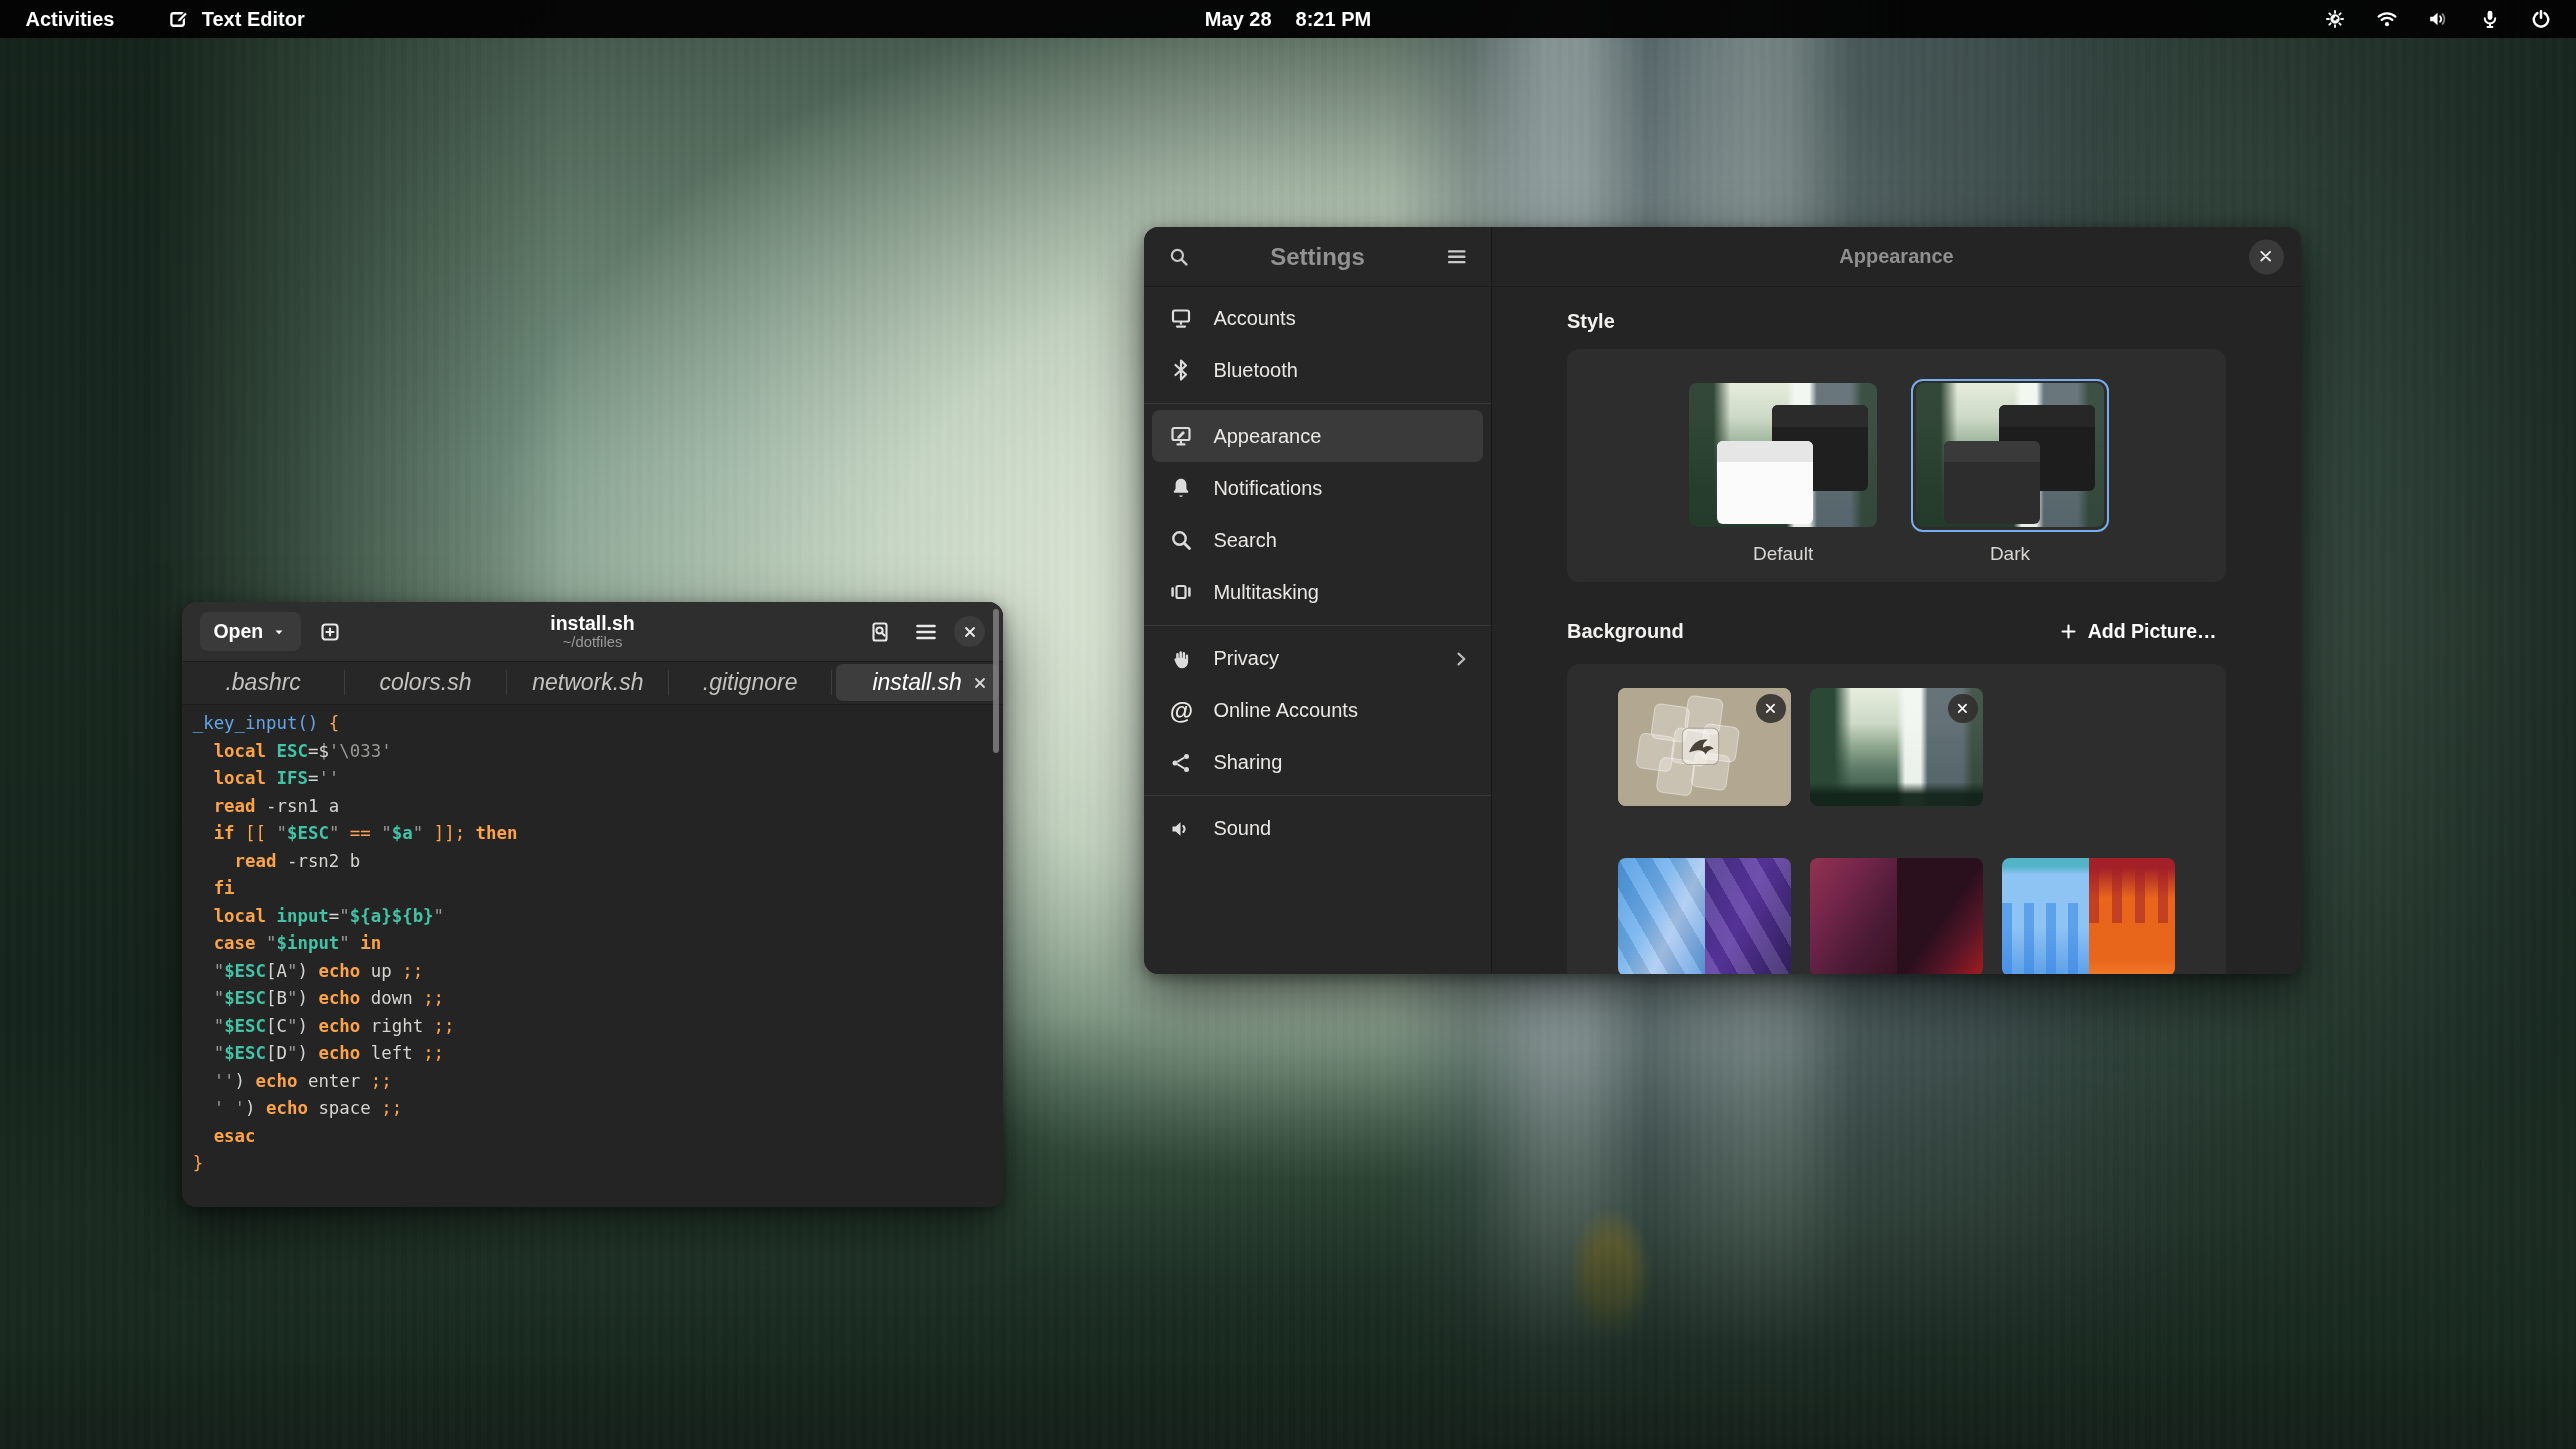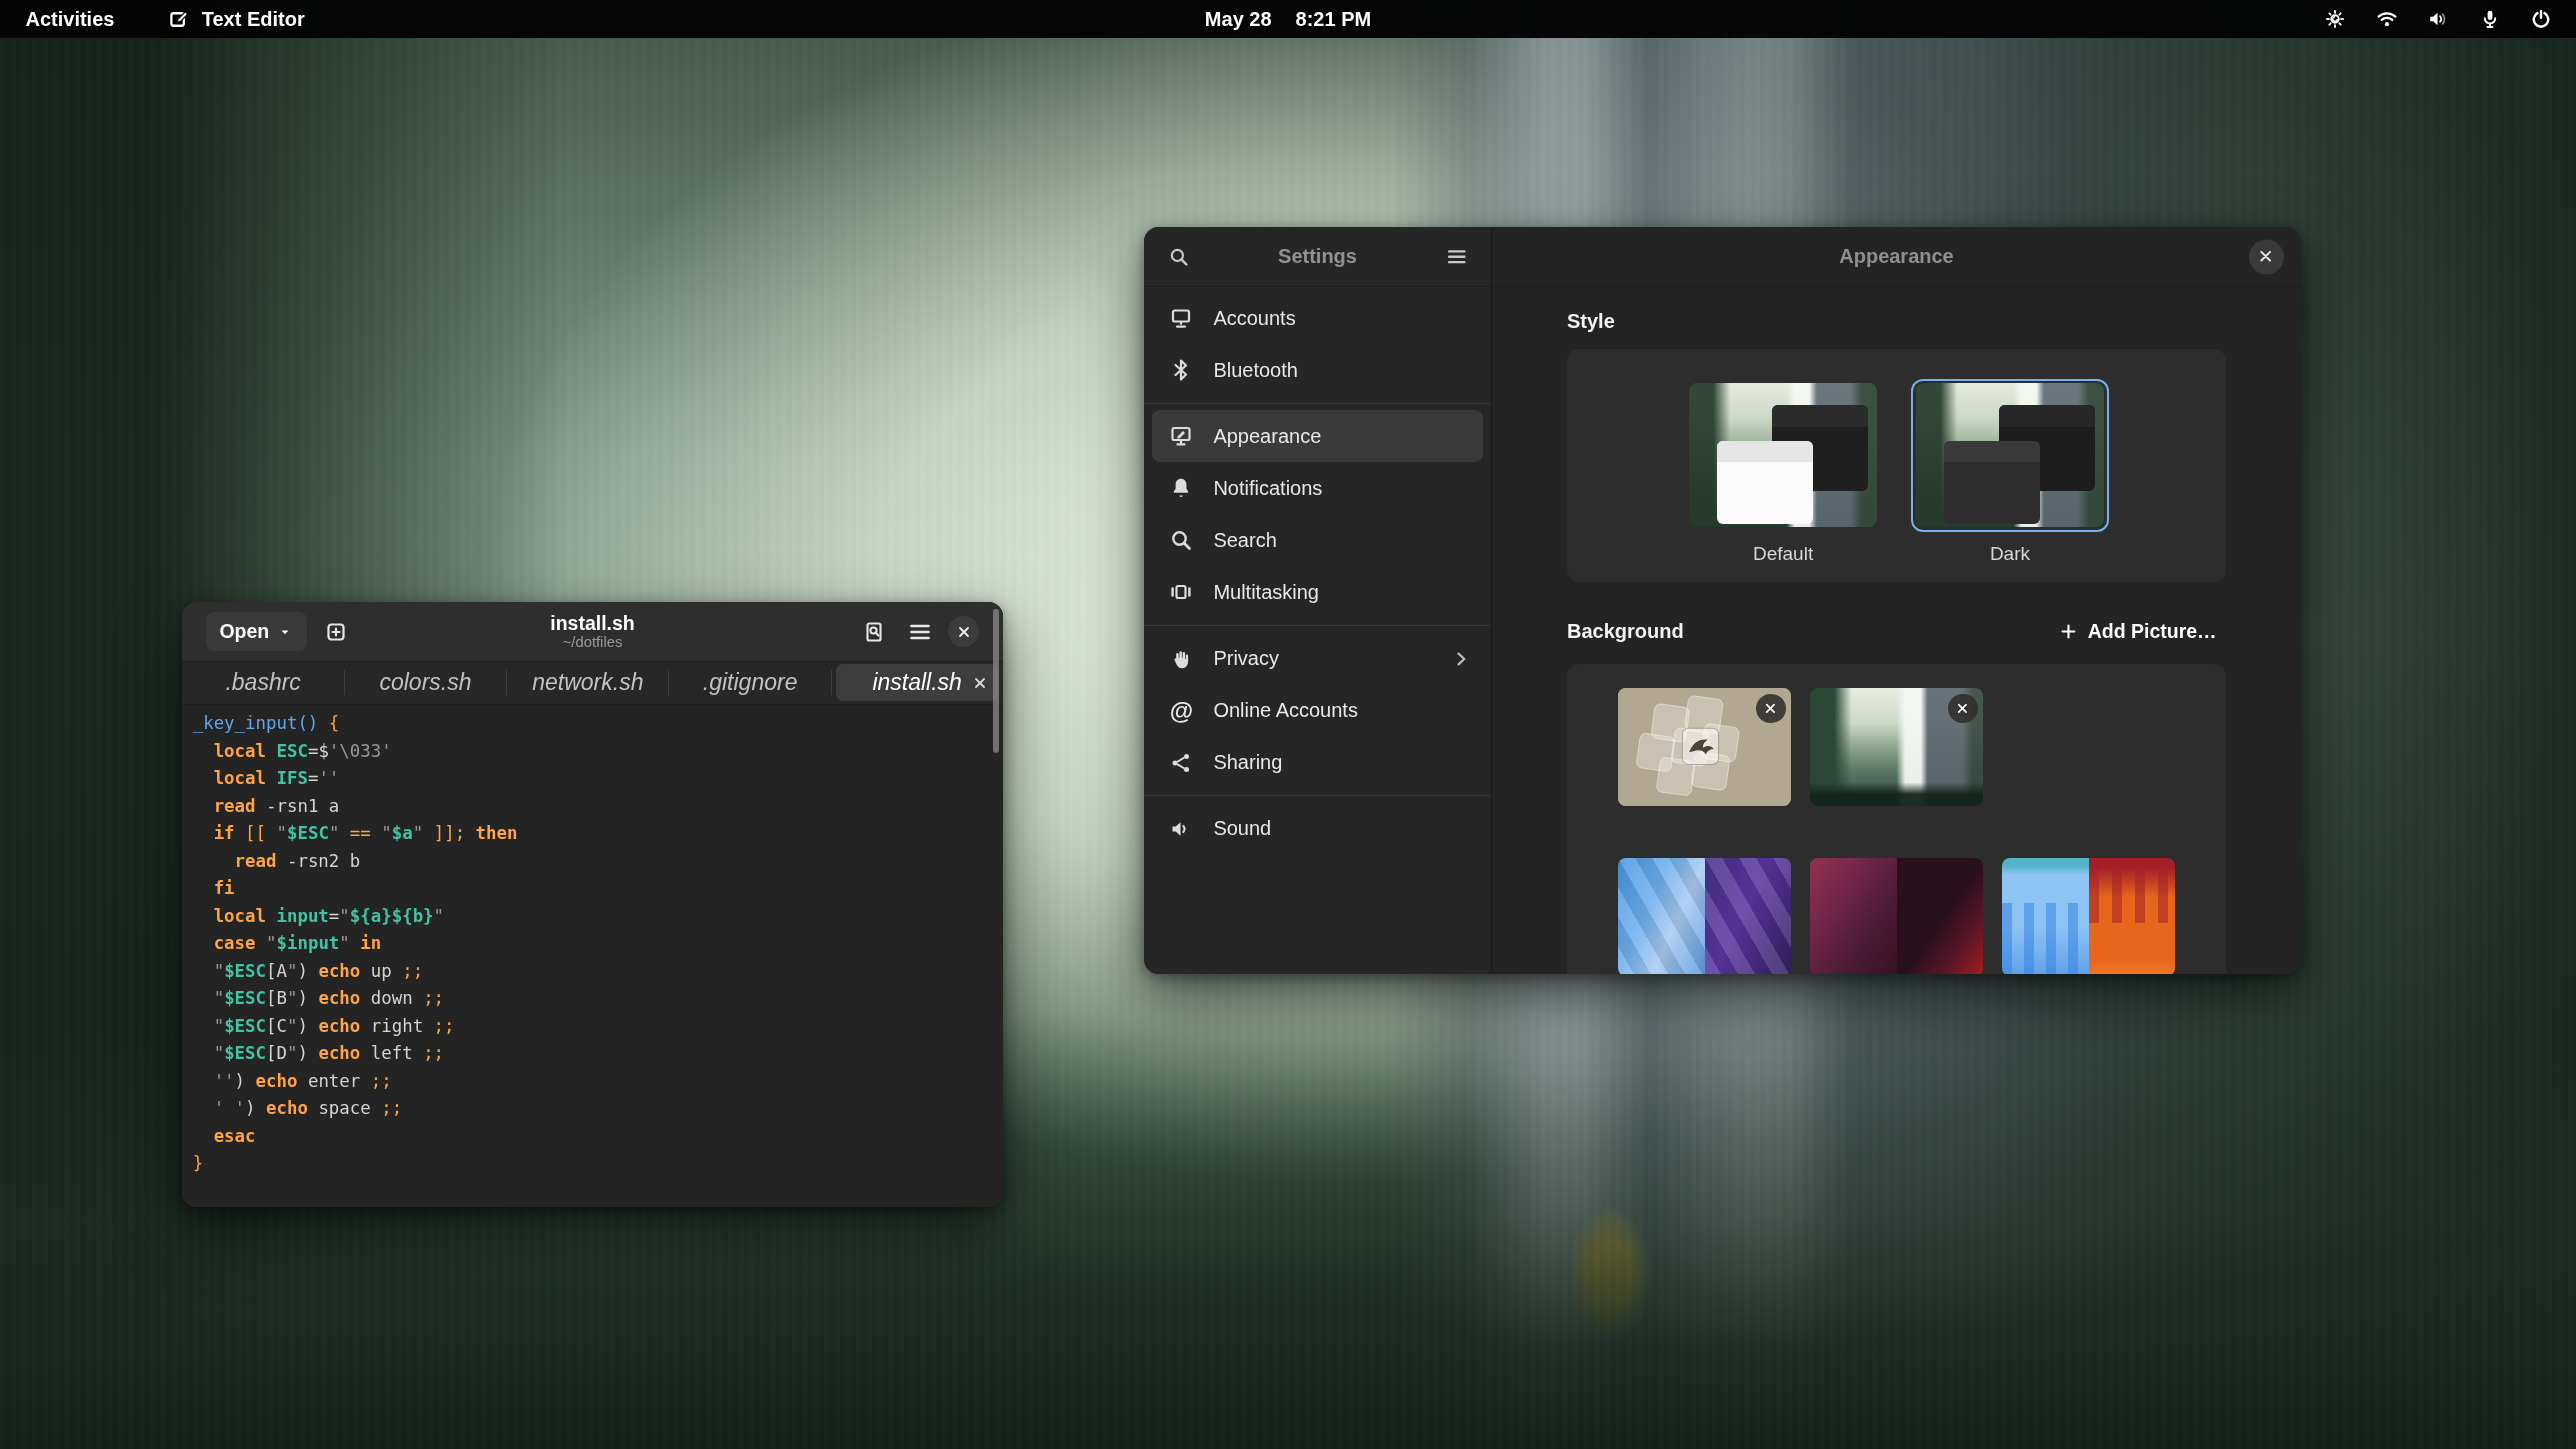--- a/index.html
+++ b/index.html
@@ -28,21 +28,21 @@
   .tb-activities{padding:0 25.5px;height:100%;display:flex;align-items:center;}
   .tb-app{display:flex;align-items:center;gap:10.7px;margin-left:17.4px;height:100%;padding:0 10.7px;}
   .tb-clock{position:absolute;left:50%;transform:translateX(-50%);display:flex;gap:24px;}
   .tb-status{margin-left:auto;display:flex;align-items:center;gap:29.5px;padding-right:24px;height:100%;}
   .tb-status .ic{width:22px;height:22px;}
   
   .win{position:absolute;border-radius:14.8px;background:#242424;overflow:hidden;
     box-shadow:0 24px 60px rgba(0,0,0,.55),0 4px 14.8px rgba(0,0,0,.4),inset 0 0 0 0.7px rgba(255,255,255,.055);}
   
   .win-editor{left:182px;top:602px;width:821px;height:605px;z-index:20;}
-  .ed-header{height:59px;background:#2e2e2e;display:flex;align-items:center;padding:0 24px;gap:12px;
+  .ed-header{height:59px;background:#2e2e2e;display:flex;align-items:center;padding:0 18px;gap:12px;
     box-shadow:0 0.7px 0 #1b1b1b;position:relative;}
   .open-btn{display:flex;align-items:center;gap:8px;color:#fff;font-size:19.5px;font-weight:700;
     background:rgba(255,255,255,.06);padding:8px 13.4px;border-radius:8px;}
   .open-btn .ic{width:16px;height:16px;}
   .sq-btn{width:35px;height:35px;border-radius:8px;display:flex;align-items:center;justify-content:center;color:#e8e8e8;}
   .sq-btn .ic{width:24px;height:24px;}
   .ed-title{position:absolute;left:50%;top:50%;transform:translate(-50%,-50%);text-align:center;line-height:1.15;}
   .ed-title .t{font-size:19.5px;font-weight:700;color:#fff;}
   .ed-title .s{font-size:14.8px;color:#9a9a9a;}
   .ed-right{margin-left:auto;display:flex;align-items:center;gap:10.7px;}
@@ -64,21 +64,21 @@
   .var{color:#42c3a6;font-weight:700;}
   .fn{color:#64a6e8;}
   .str{color:#9a9996;}
   .pln{color:#d6d4d1;}
   .ed-scroll{position:absolute;right:4px;top:6.7px;width:6px;height:144px;border-radius:3.4px;background:#8b8b8b;opacity:.75;}
   
   .win-settings{left:1144px;top:227px;width:1157px;height:747px;display:flex;z-index:10;}
   .sb{width:349px;border-right:0.7px solid #181818;display:flex;flex-direction:column;background:#262626;}
   .sb-header{height:59px;position:relative;display:flex;align-items:center;justify-content:center;
     border-bottom:0.7px solid #1d1d1d;flex:none;}
-  .sb-header .hd-title{font-size:20px;font-weight:700;color:#929292;}
+  .sb-header .hd-title{font-size:24px;font-weight:700;color:#929292;}
   .hd-ic{position:absolute;top:50%;transform:translateY(-50%);width:34px;height:34px;border-radius:6.7px;
     display:flex;align-items:center;justify-content:center;color:#c9c9c9;}
   .hd-ic.l{left:17.4px;} .hd-ic.r{right:17.4px;}
   .hd-ic .ic{width:21.5px;height:21.5px;}
   .sb-list{padding:5.4px 8px;overflow:hidden;}
   .sb-row{height:52px;border-radius:8px;display:flex;align-items:center;gap:20px;padding:0 12px 0 17.4px;
     color:#eae8e5;font-size:20px;}
   .sb-row .ic{width:24px;height:24px;color:#dcdcdc;flex:none;}
   .sb-row.selected{background:#3a3a3a;}
   .sb-row .chev{margin-left:auto;width:20px;height:20px;color:#bbb;}

